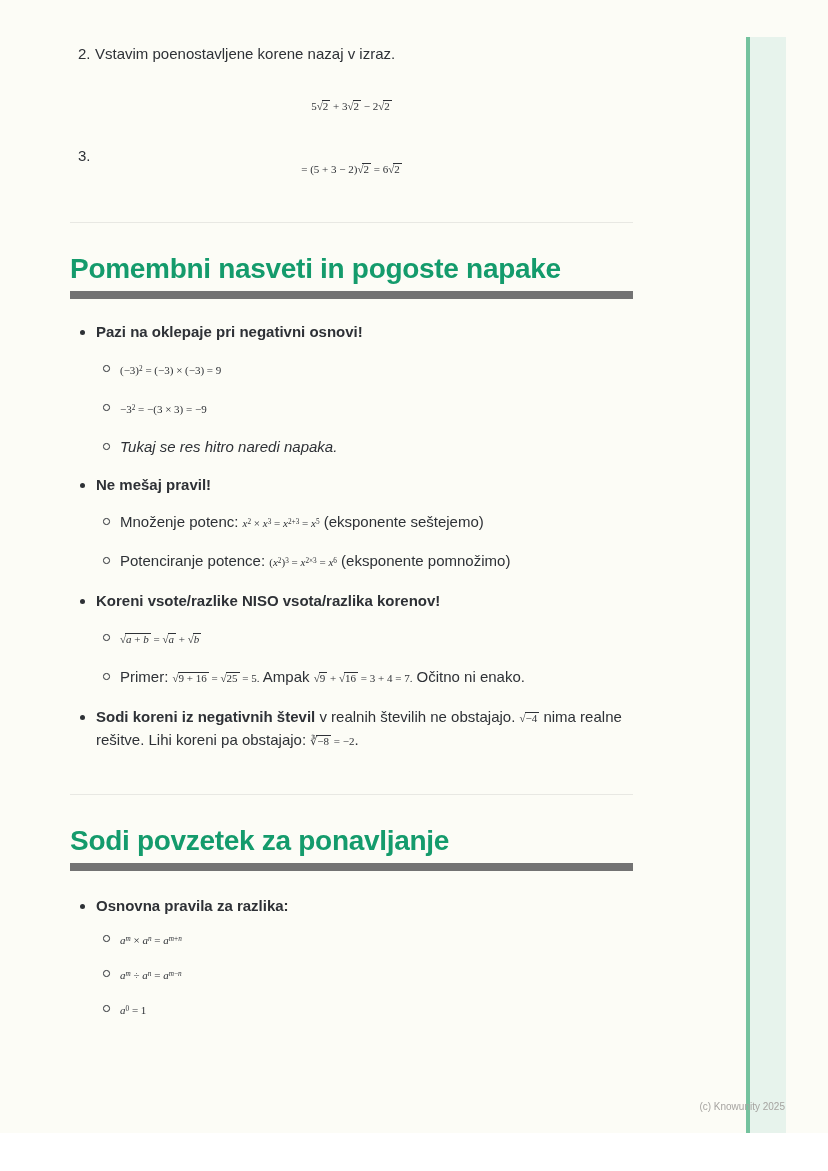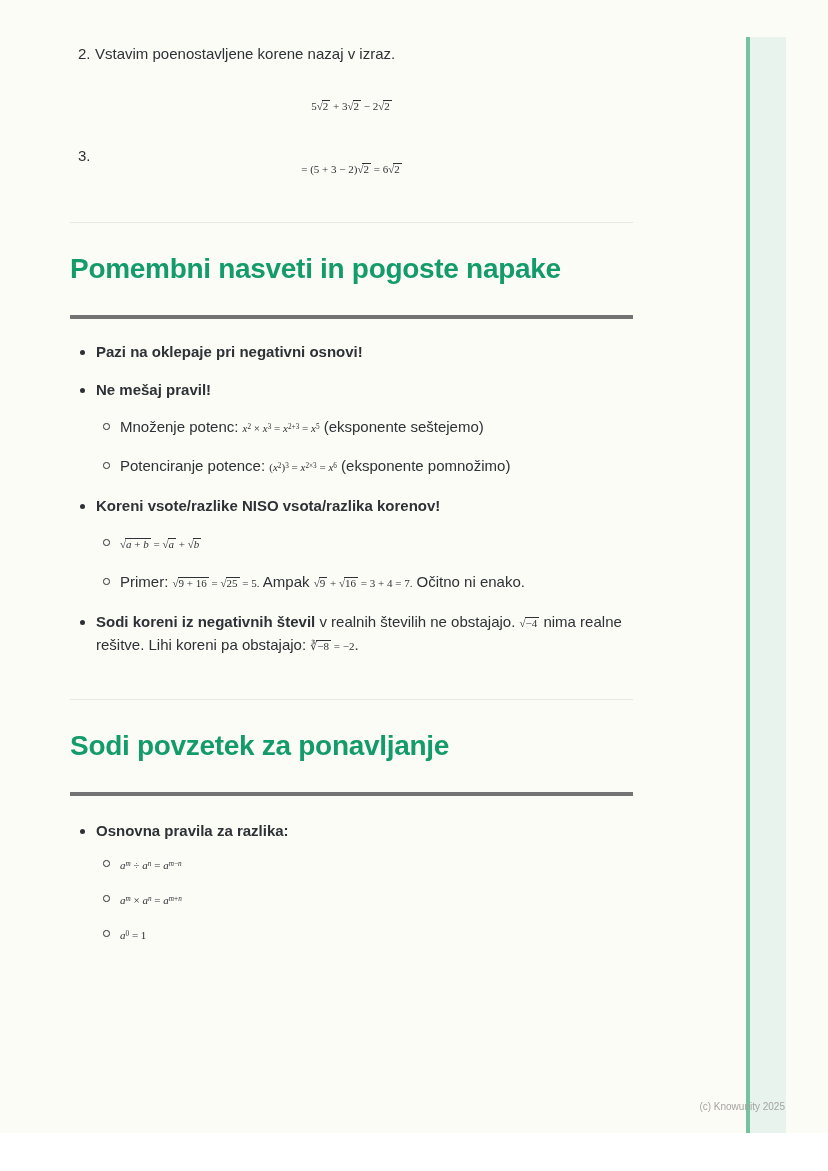--- a/index.html
+++ b/index.html
@@ -52,22 +52,22 @@
   .math .rv { display:inline-block; border-top:1.3px solid #2e3136; padding:0 2px 0 1px; line-height:1.05; }
   .divider { border-top:1px solid #e8e8e3; height:0; }
   .div1 { margin-top:41px; }
   .div2 { margin-top:42px; }
   
   .sec-title {
     margin:28px 0 0 0;
     font-size:28px; line-height:36px; font-weight:700;
     letter-spacing:-0.3px;
     color:#149b6c;
-    padding-bottom:28px;
-    border-bottom:4px solid #737373;
+    padding-bottom:4px;
+    border-bottom:8px solid #737373;
   }
   
   ul { list-style:none; margin:0; padding:0; }
   ul.blist { margin-top:22px; }
   ul.blist2 { margin-top:24px; }
   li.blt { position:relative; padding-left:26px; margin-top:16px; }
   li.blt:first-child { margin-top:0; }
   li.blt::before {
     content:""; position:absolute; left:10px; top:8.5px;
     width:5px; height:5px; border-radius:50%; background:#2e3136;
@@ -112,20 +112,25 @@
 
     <div class="formula f2"><span class="math">= (5 + 3 − 2)<span class="rad"><span class="rs">√</span><span class="rv">2</span></span> = 6<span class="rad"><span class="rs">√</span><span class="rv">2</span></span></span></div>
 
     <div class="divider div1"></div>
 
     <h2 class="sec-title">Pomembni nasveti in pogoste napake</h2>
 
     <ul class="blist">
       <li class="blt">
         <div class="blt-title"><strong>Pazi na oklepaje pri negativni osnovi!</strong></div>
+        <ul class="subs">
+          <li><span class="math">(−3)<sup>2</sup> = (−3) × (−3) = 9</span></li>
+          <li><span class="math">−3<sup>2</sup> = −(3 × 3) = −9</span></li>
+          <li><em>Tukaj se res hitro naredi napaka.</em></li>
+        </ul>
       </li>
       <li class="blt">
         <div class="blt-title"><strong>Ne mešaj pravil!</strong></div>
         <ul class="subs">
           <li>Množenje potenc: <span class="math"><i>x</i><sup>2</sup> × <i>x</i><sup>3</sup> = <i>x</i><sup>2+3</sup> = <i>x</i><sup>5</sup></span> (eksponente seštejemo)</li>
           <li>Potenciranje potence: <span class="math">(<i>x</i><sup>2</sup>)<sup>3</sup> = <i>x</i><sup>2×3</sup> = <i>x</i><sup>6</sup></span> (eksponente pomnožimo)</li>
         </ul>
       </li>
       <li class="blt">
         <div class="blt-title"><strong>Koreni vsote/razlike NISO vsota/razlika korenov!</strong></div>
@@ -140,22 +145,22 @@
     </ul>
 
     <div class="divider div2"></div>
 
     <h2 class="sec-title">Sodi povzetek za ponavljanje</h2>
 
     <ul class="blist blist2">
       <li class="blt">
         <div class="blt-title"><strong>Osnovna pravila za razlika:</strong></div>
         <ul class="subs subs2">
+          <li><span class="math"><i>a</i><sup><i>m</i></sup> × <i>a</i><sup><i>n</i></sup> = <i>a</i><sup><i>m</i>+<i>n</i></sup></span></li>
           <li><span class="math"><i>a</i><sup><i>m</i></sup> ÷ <i>a</i><sup><i>n</i></sup> = <i>a</i><sup><i>m</i>−<i>n</i></sup></span></li>
-          <li><span class="math"><i>a</i><sup><i>m</i></sup> × <i>a</i><sup><i>n</i></sup> = <i>a</i><sup><i>m</i>+<i>n</i></sup></span></li>
           <li><span class="math"><i>a</i><sup>0</sup> = 1</span></li>
         </ul>
       </li>
     </ul>
 
   </div>
 </div>
 
 <div class="band"></div>
 <div class="footer">(c) Knowunity 2025</div>

